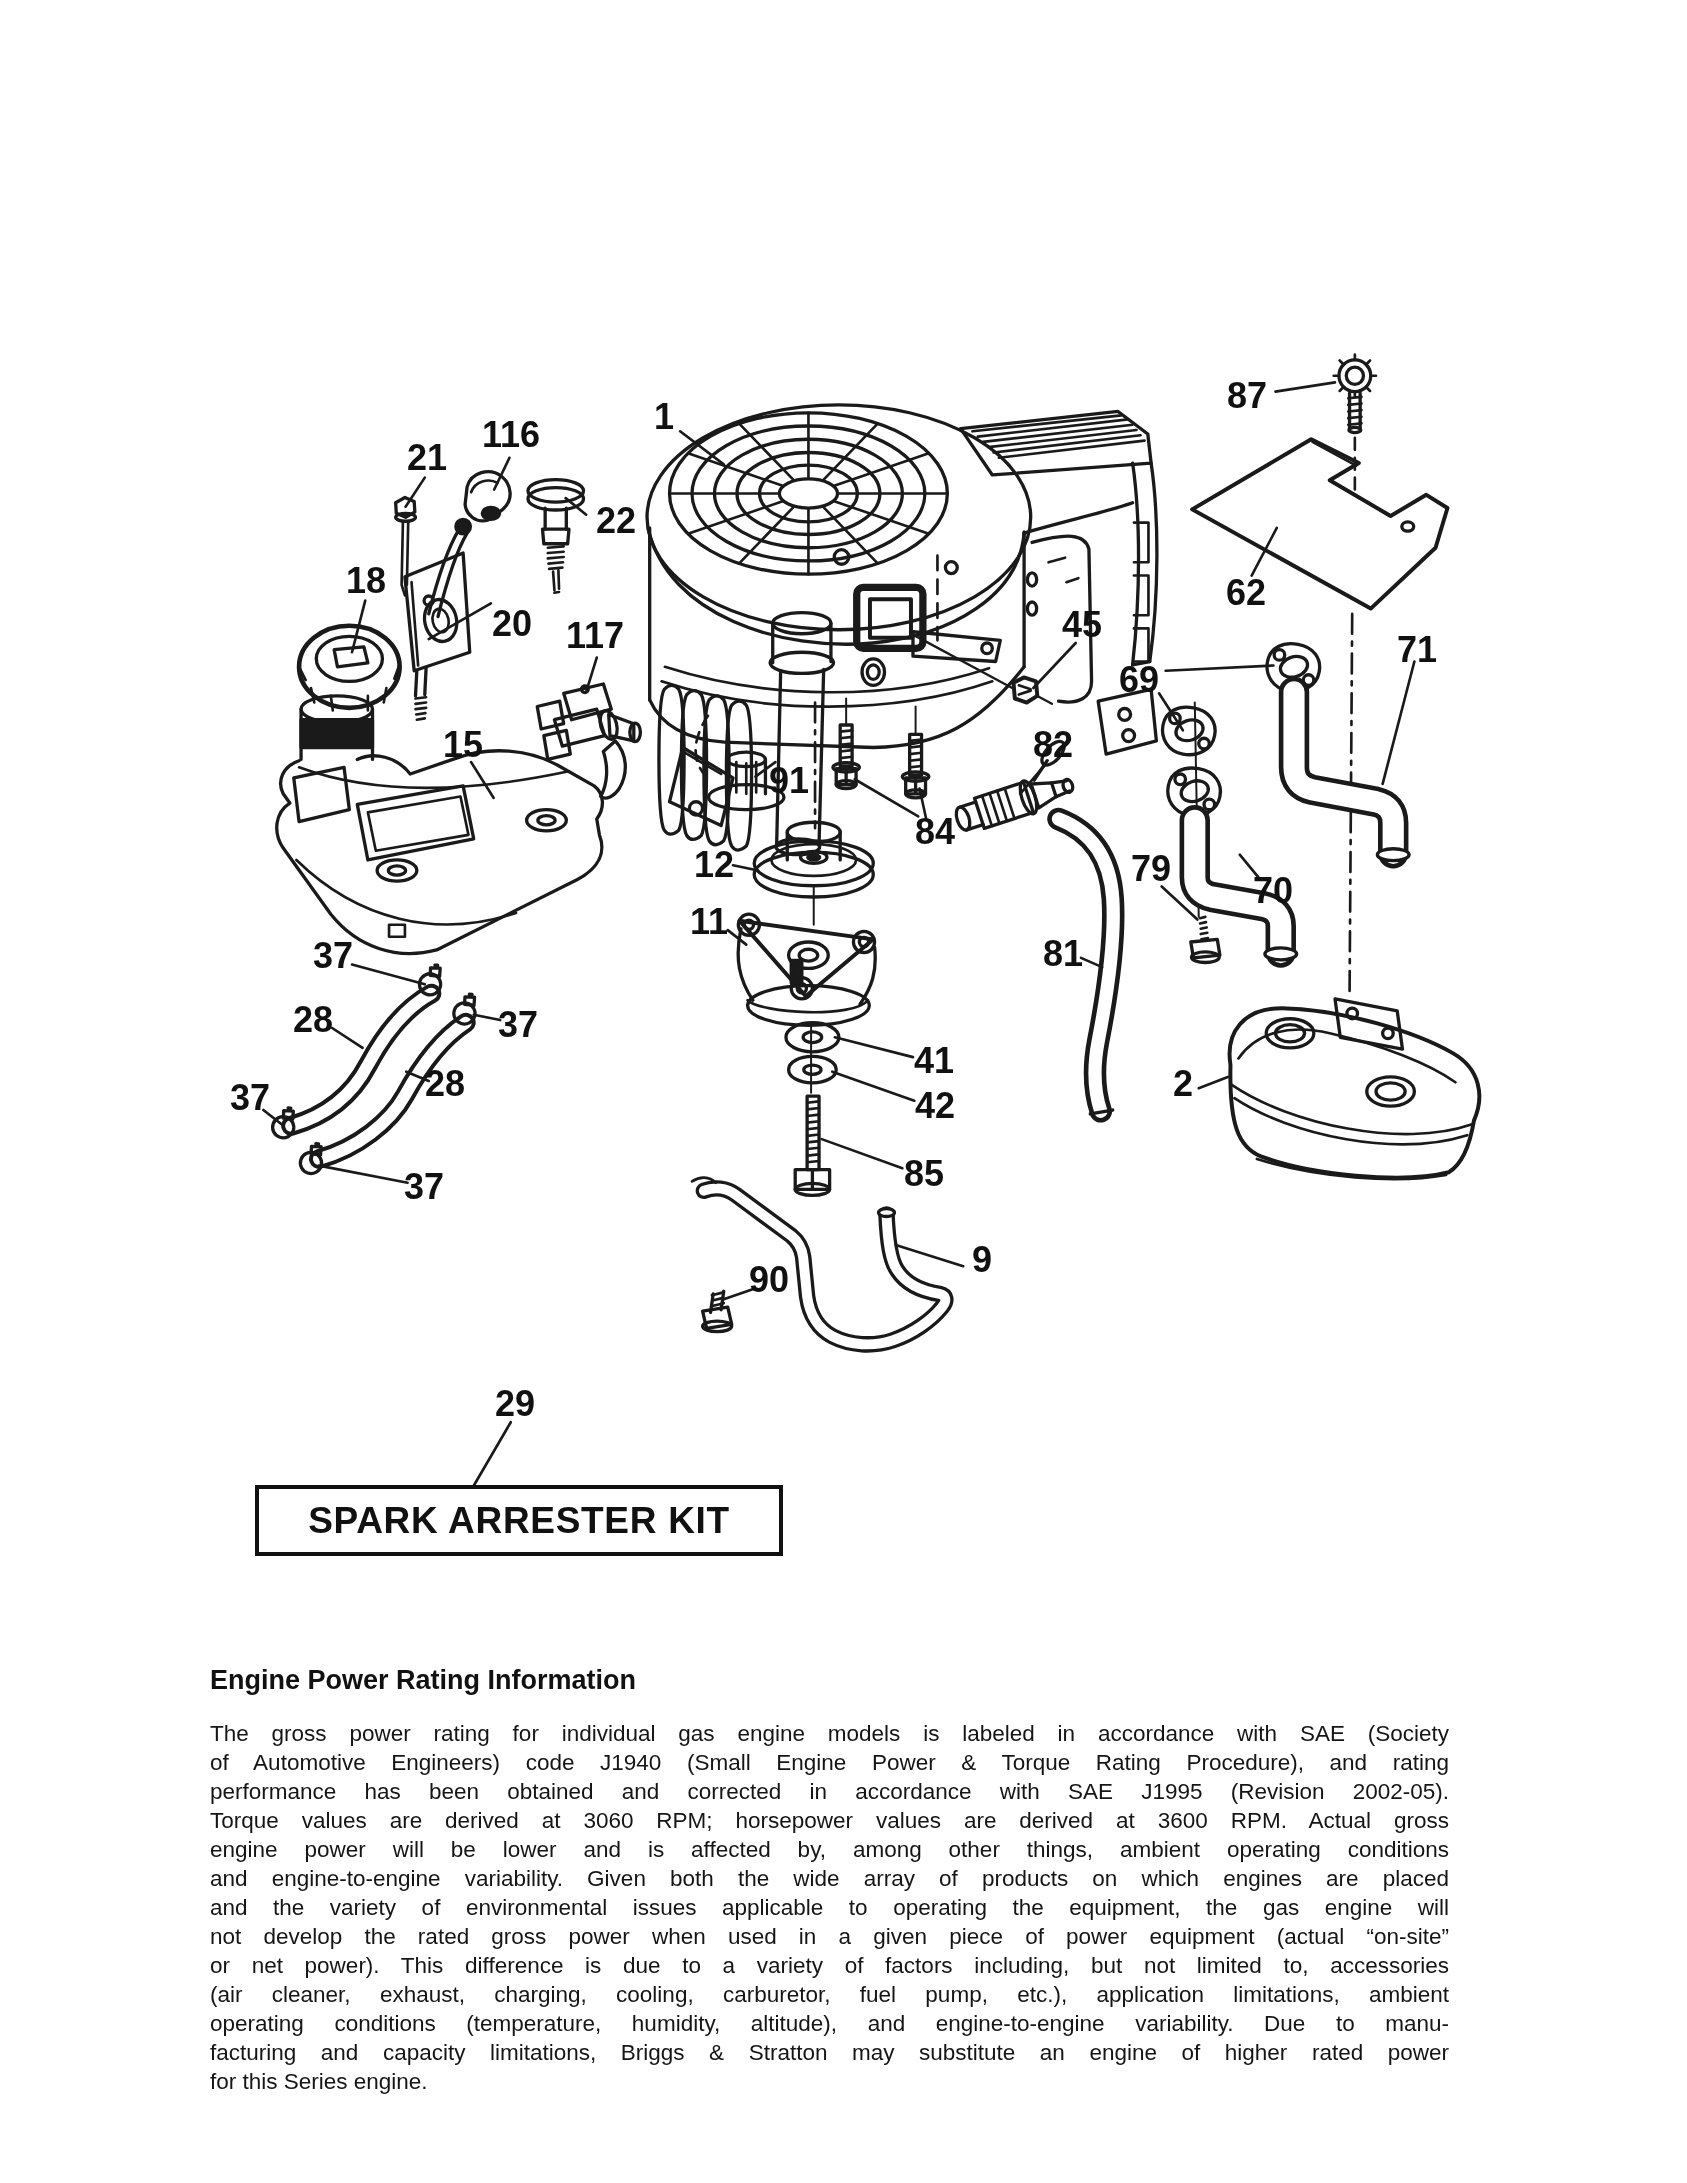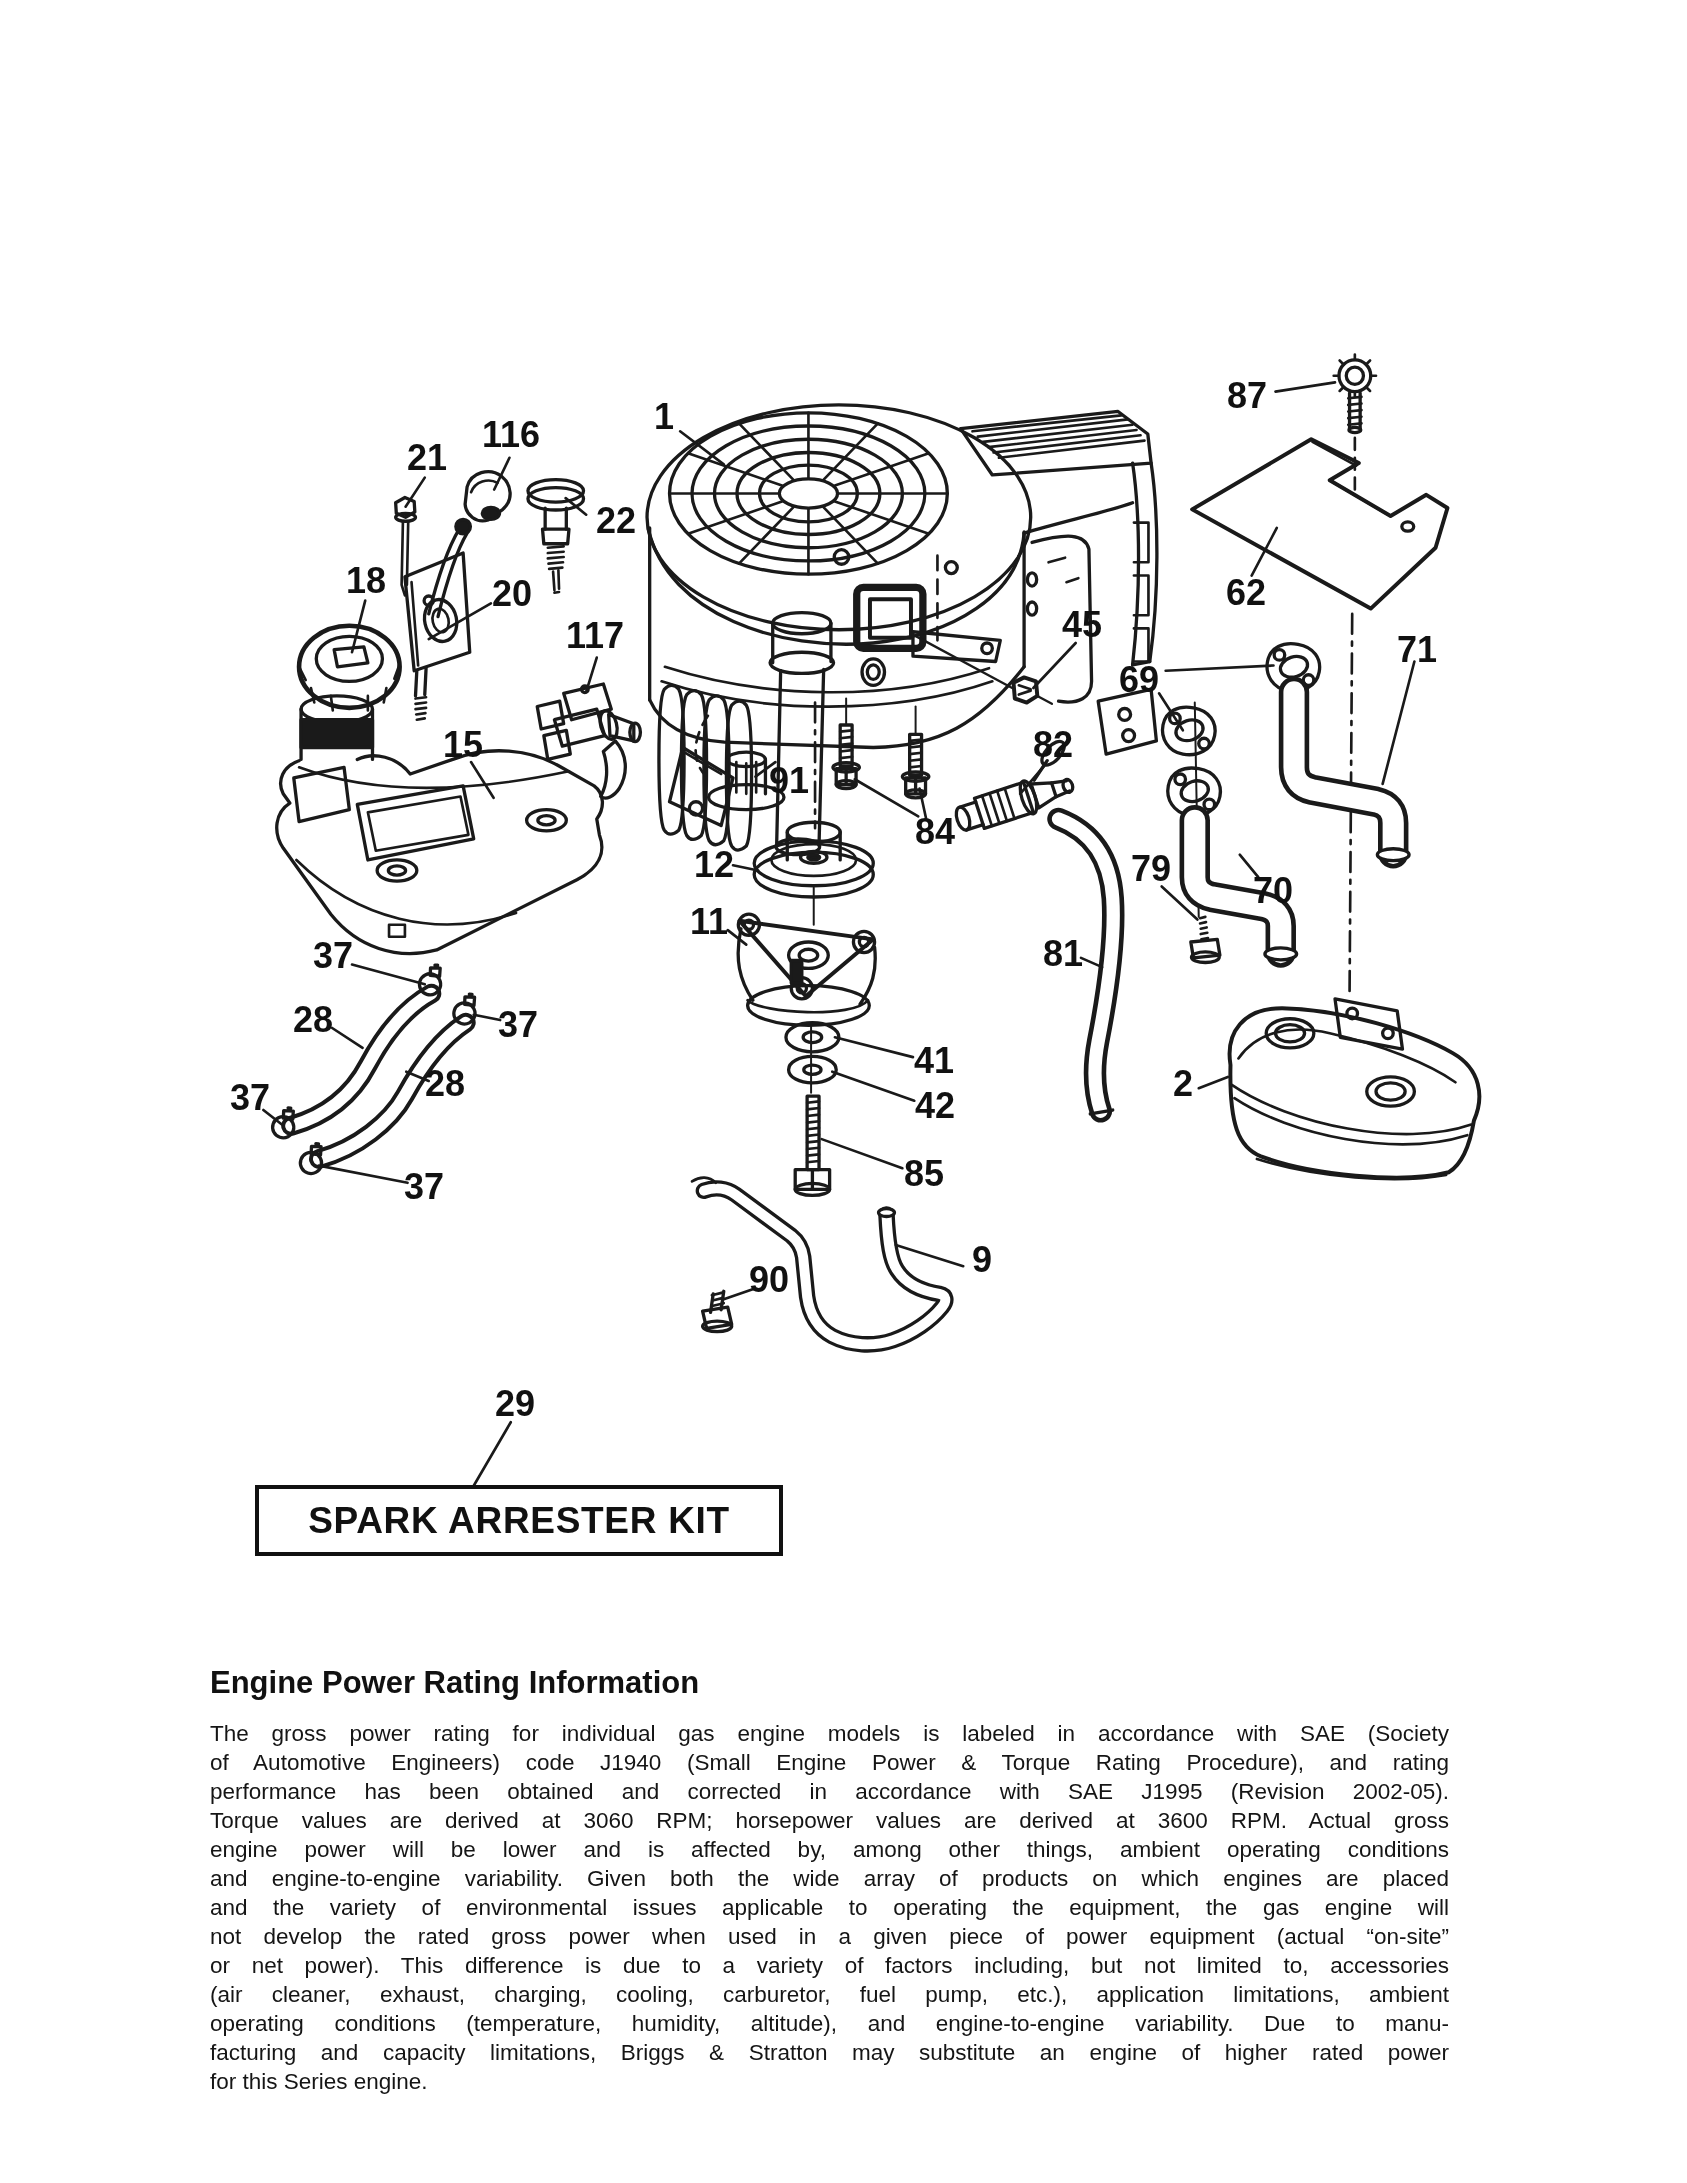--- a/index.html
+++ b/index.html
@@ -7,21 +7,21 @@
         font-family:"Liberation Sans", sans-serif;color:#1a1a1a;}
   .art{position:absolute;left:0;top:0;}
   
   .callout{position:absolute;transform:translate(-50%,-50%);font-weight:bold;font-size:36px;
            line-height:1;white-space:nowrap;color:#111;}
   
   .kitbox{position:absolute;left:255px;top:1485px;width:528px;height:71px;border:4.6px solid #111;
           box-sizing:border-box;display:flex;align-items:center;justify-content:center;}
   .kitbox span{font-weight:bold;font-size:37px;letter-spacing:0.7px;color:#111;white-space:nowrap;}
   
-  .heading{position:absolute;left:210px;top:1665px;font-weight:bold;font-size:31px;color:#111;}
+  .heading{position:absolute;left:210px;top:1665px;font-weight:bold;font-size:27px;color:#111;}
   .bodytext{position:absolute;left:210px;top:1719px;width:1239px;font-size:22.5px;line-height:29px;
             color:#151515;}
   .bodytext .ln{text-align:justify;text-align-last:justify;white-space:normal;}
   .bodytext .ln.last{text-align-last:left;}
 </style>
 </head>
 <body>
 
 <div class="page">
 
@@ -377,21 +377,21 @@
     </g>
   </svg>
 
   <div id="callout-layer">
       <div class="callout" style="left: 664px; top: 417px;">1</div>
       <div class="callout" style="left: 1247px; top: 396px;">87</div>
       <div class="callout" style="left: 511px; top: 435px;">116</div>
       <div class="callout" style="left: 427px; top: 458px;">21</div>
       <div class="callout" style="left: 608px; top: 521px; margin-left: 8px;">22</div>
       <div class="callout" style="left: 366px; top: 581px;">18</div>
-      <div class="callout" style="left: 512px; top: 594px;">20</div>
+      <div class="callout" style="left: 512px; top: 624px;">20</div>
       <div class="callout" style="left: 1246px; top: 593px;">62</div>
       <div class="callout" style="left: 1417px; top: 642px; margin-top: 8px;">71</div>
       <div class="callout" style="left: 595px; top: 636px;">117</div>
       <div class="callout" style="left: 1082px; top: 625px;">45</div>
       <div class="callout" style="left: 1139px; top: 680px;">69</div>
       <div class="callout" style="left: 463px; top: 745px;">15</div>
       <div class="callout" style="left: 789px; top: 745px; margin-top: 36px;">91</div>
       <div class="callout" style="left: 1053px; top: 745px;">82</div>
       <div class="callout" style="left: 935px; top: 832px;">84</div>
       <div class="callout" style="left: 714px; top: 865px;">12</div>

